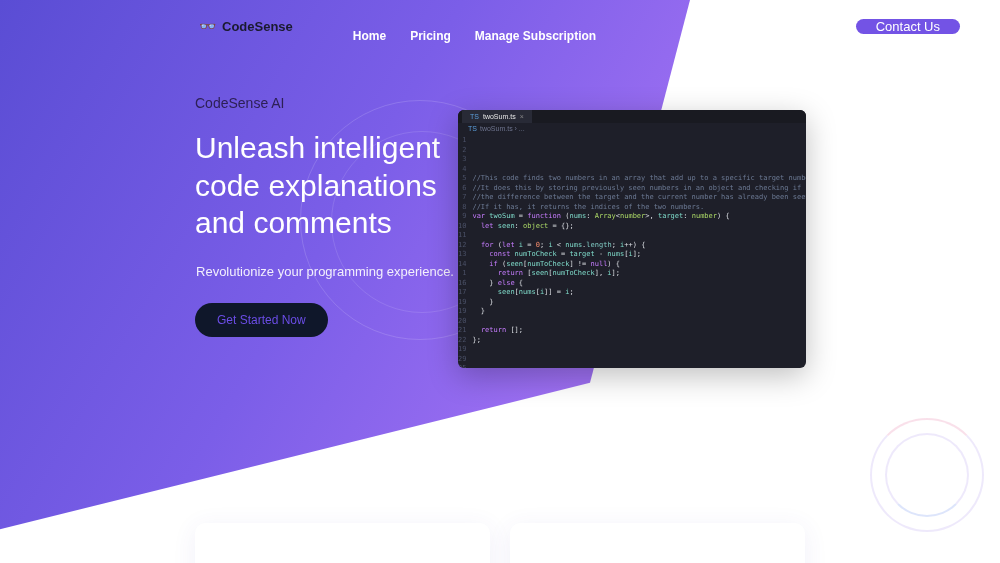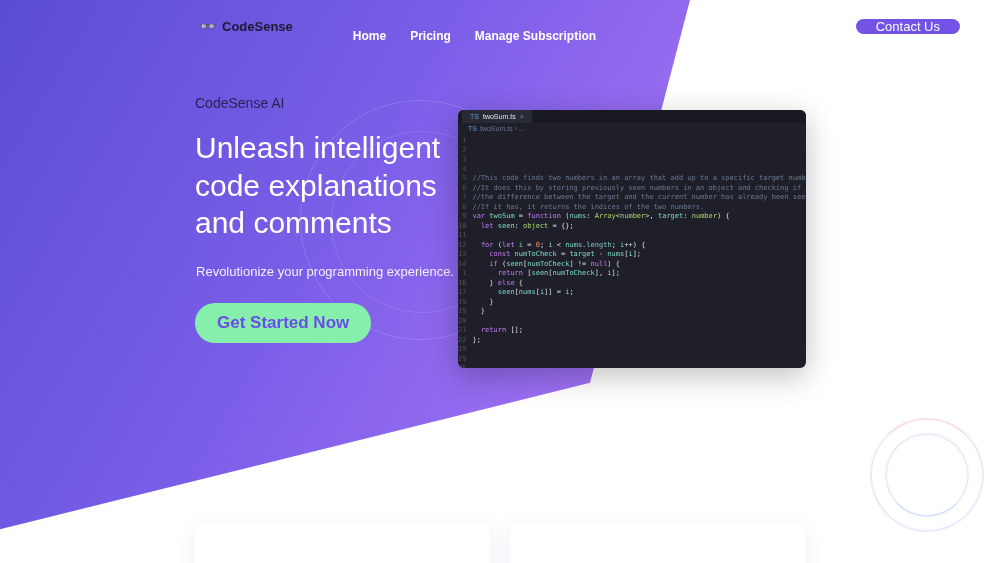--- a/index.html
+++ b/index.html
@@ -104,27 +104,27 @@
   margin-bottom: 20px;
 }
 .subhead {
   color: rgba(255,255,255,0.9);
   font-size: 13px;
   line-height: 1.5;
   margin-bottom: 22px;
   text-align: center;
 }
 .cta {
-  background: #86efac;
+  background: #0f172a;
   color: #6b4de6;
   border: none;
   border-radius: 22px;
   padding: 10px 22px;
-  font-size: 17px;
-  font-weight: 700;
+  font-size: 12px;
+  font-weight: 400;
   cursor: pointer;
 }
 .editor {
   position: absolute;
   left: 458px;
   top: 110px;
   width: 348px;
   height: 258px;
   background: #1e1f29;
   border-radius: 6px;

